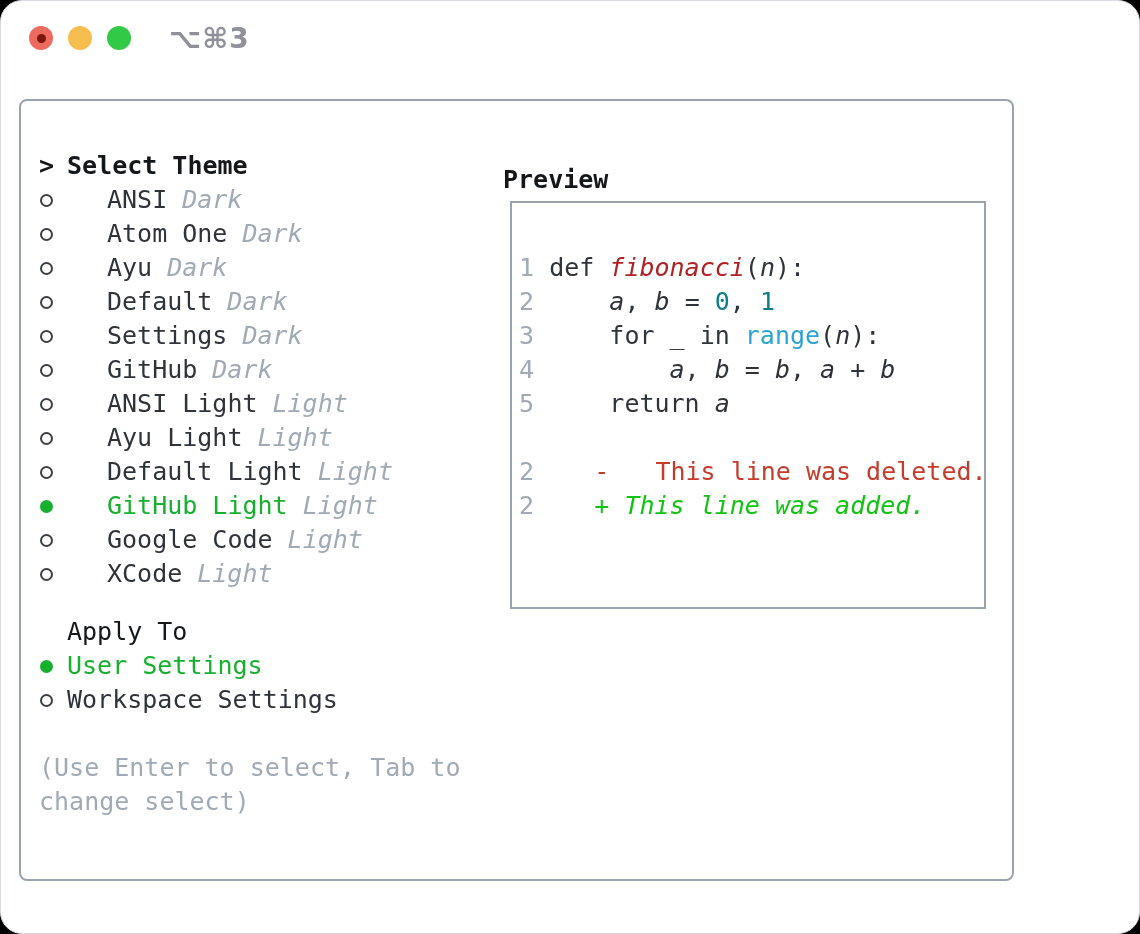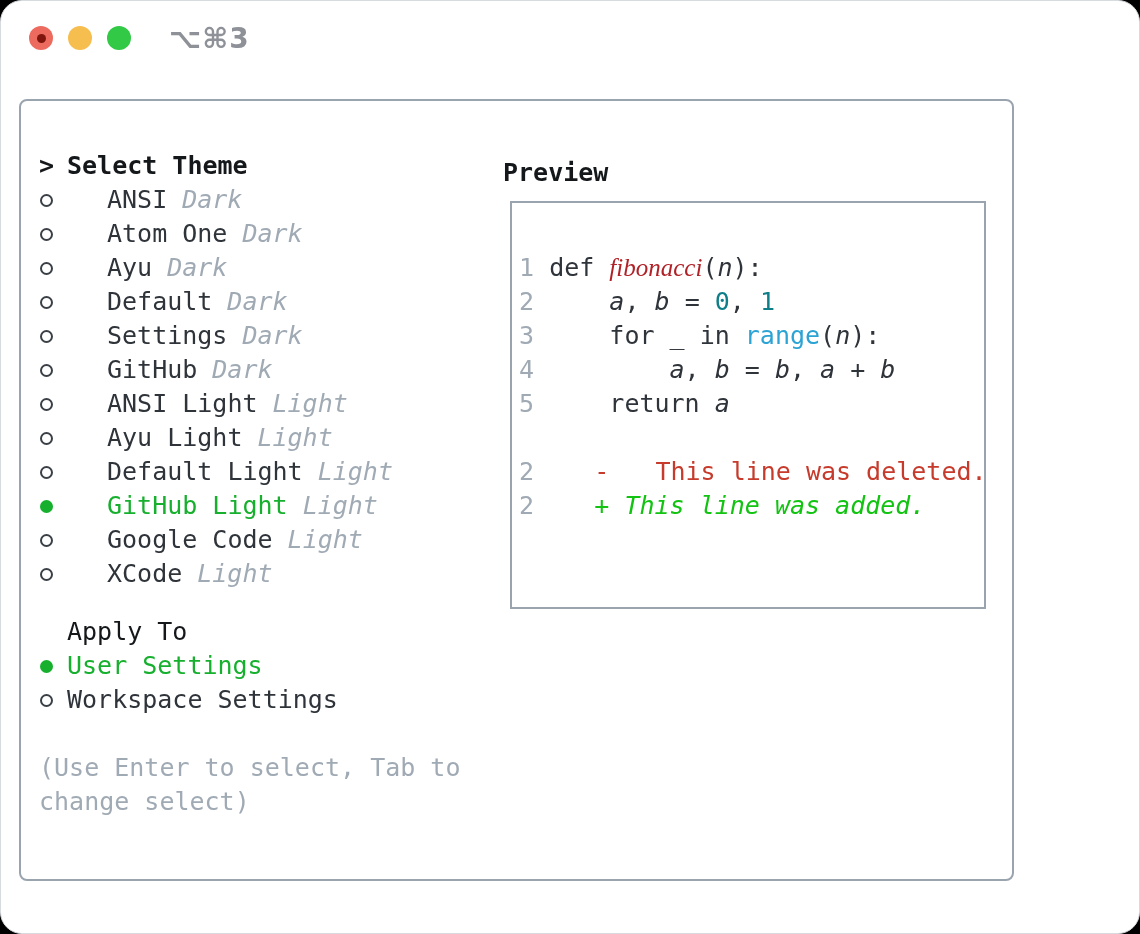--- a/index.html
+++ b/index.html
@@ -49,35 +49,35 @@
   .tname{color:var(--dark);margin-left:40px;}
   .tname.sel{color:var(--sel_green);}
   .variant{color:var(--muted);font-style:italic;margin-left:15px;}
   .apply-section{margin-top:24px;}
   .apply-title{color:var(--black);}
   .aname{color:var(--dark);text-align:right;}
   .aname.sel{color:var(--sel_green);}
   .hint{margin-top:34px;color:var(--muted);}
   
   .preview-title{
-    position:absolute;left:482px;top:55px;height:34px;line-height:34px;
+    position:absolute;left:482px;top:62px;height:34px;line-height:34px;
     font-size:25px;font-weight:bold;color:var(--black);
   }
   .preview-box{
     position:absolute;left:489px;top:100px;width:476px;height:408px;
     border:2px solid var(--border);box-sizing:border-box;background:#fff;
     padding:48px 0 0 7px;overflow:hidden;
   }
   .cline{
     font-size:25px;line-height:34px;height:34px;white-space:pre;color:var(--dark);
   }
   #diff-block{margin-top:34px;}
   .ln{color:var(--muted);}
   .s-d{color:var(--dark);}
-  .s-fn{color:var(--fn_red);font-style:italic;font-family:Liberation Serif, serif;}
+  .s-fn{color:var(--fn_red);font-style:italic;}
   .s-num{color:var(--num_teal);}
   .s-call{color:var(--call_blue);}
   .s-v{color:var(--dark);font-style:italic;}
   .m-deleted{color:var(--del_red);}
   .m-added{color:var(--add_green);}
   .t-context{color:var(--muted);font-style:italic;}
   .t-deleted{color:var(--del_red);margin-left:31px;}
   .t-added{color:var(--add_green);font-style:italic;}
 </style>
 </head>

